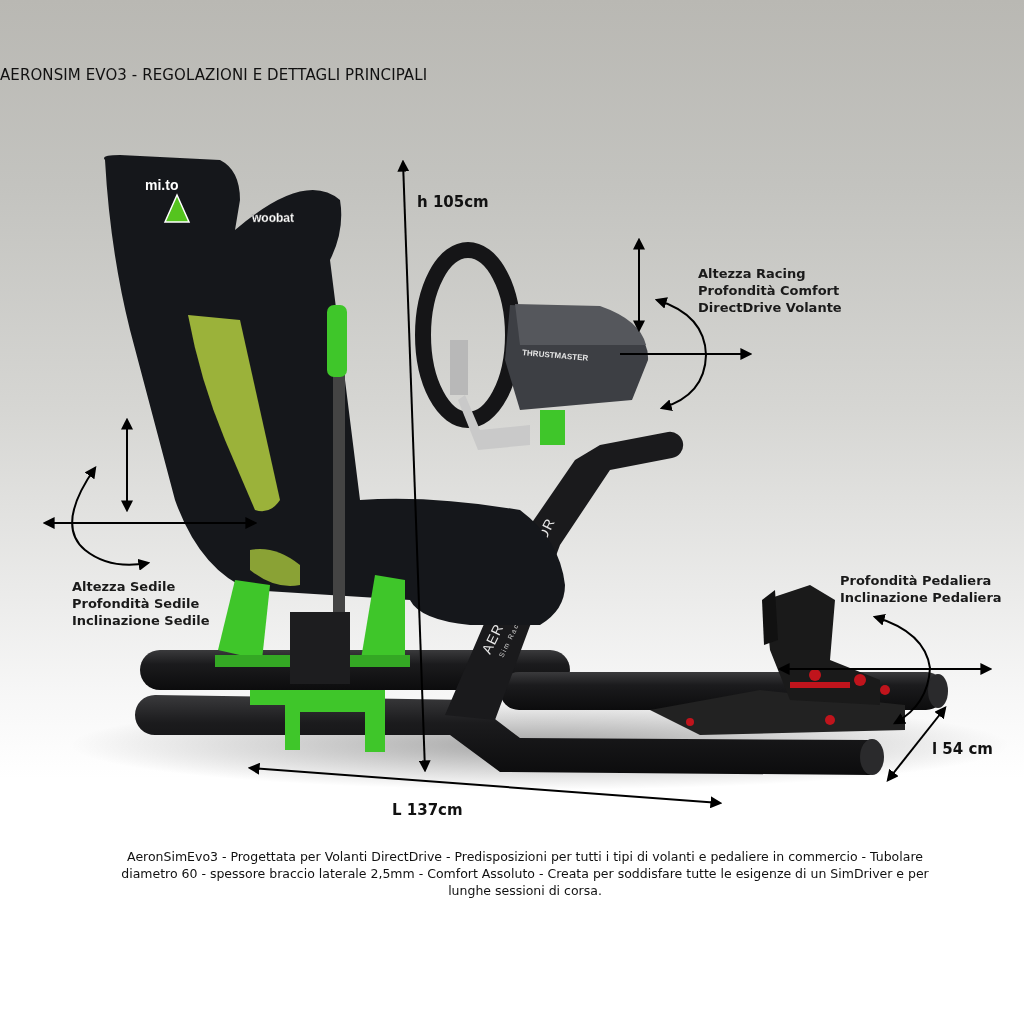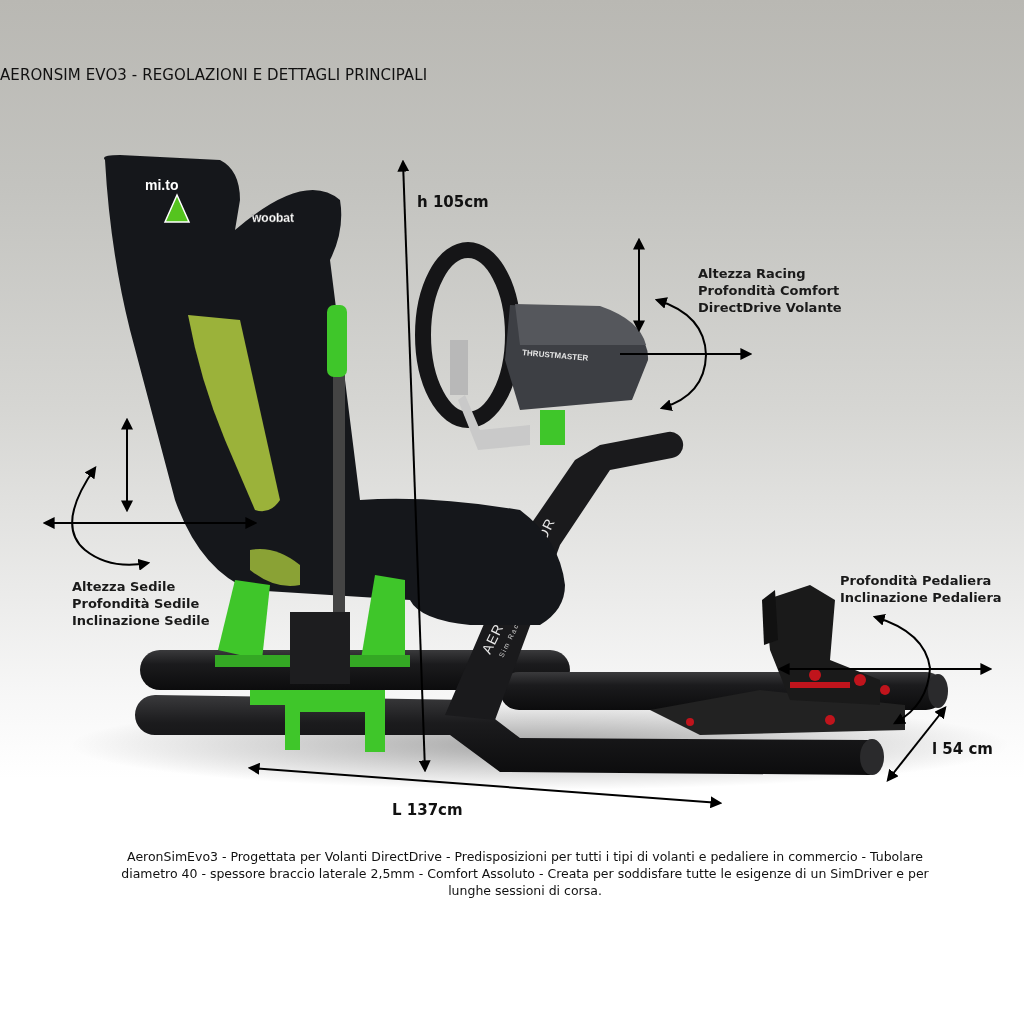--- a/index.html
+++ b/index.html
@@ -132,14 +132,14 @@
     <div>Altezza Sedile</div>
     <div>Profondità Sedile</div>
     <div>Inclinazione Sedile</div>
   </div>
 
   <div class="lbl" style="left:840px;top:572px;">
     <div>Profondità Pedaliera</div>
     <div>Inclinazione Pedaliera</div>
   </div>
 
-  <div class="caption">AeronSimEvo3 - Progettata per Volanti DirectDrive - Predisposizioni per tutti i tipi di volanti e pedaliere in commercio - Tubolare diametro 40 - spessore braccio laterale 2,5mm - Comfort Assoluto - Creata per soddisfare tutte le esigenze di un SimDriver e per lunghe sessioni di corsa.</div>
+  <div class="caption">AeronSimEvo3 - Progettata per Volanti DirectDrive - Predisposizioni per tutti i tipi di volanti e pedaliere in commercio - Tubolare diametro 60 - spessore braccio laterale 2,5mm - Comfort Assoluto - Creata per soddisfare tutte le esigenze di un SimDriver e per lunghe sessioni di corsa.</div>
 </div>
 
 </body></html>

